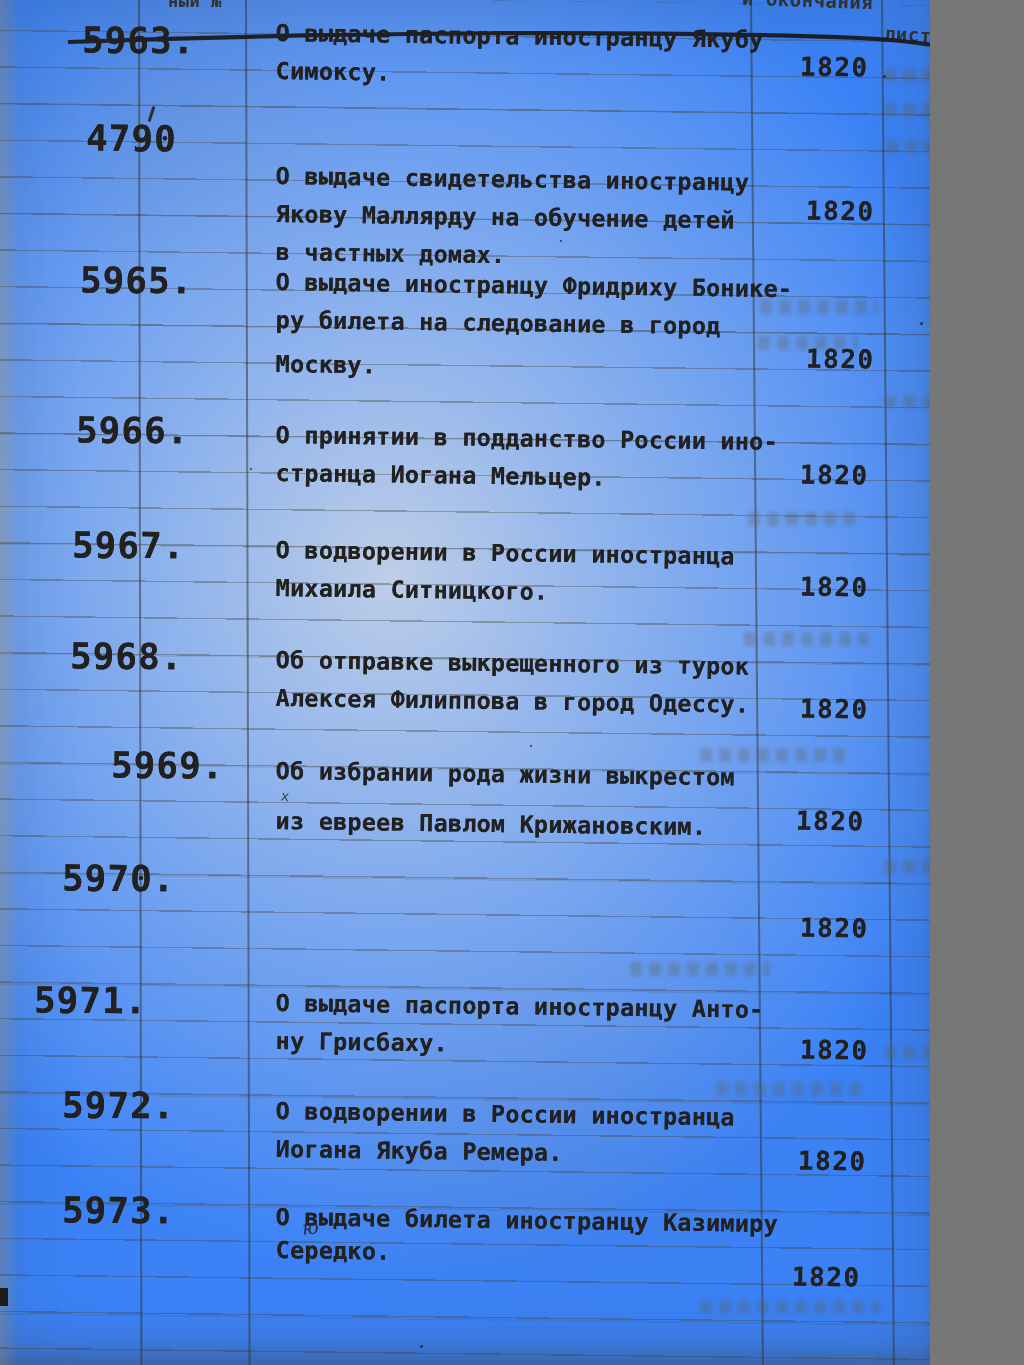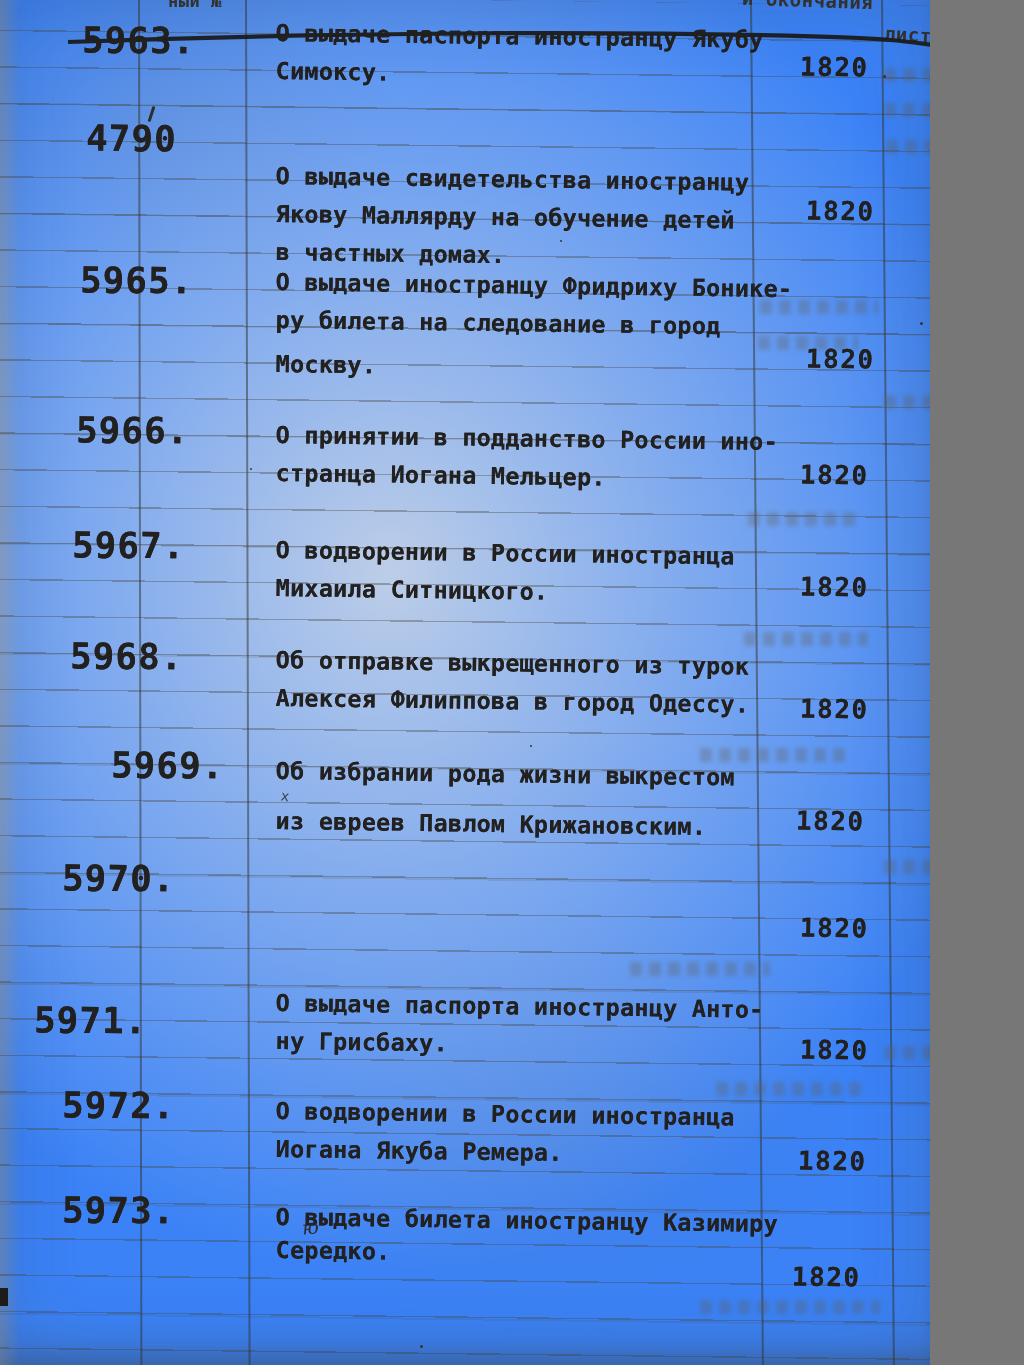--- a/index.html
+++ b/index.html
@@ -141,21 +141,21 @@
   <div class="desc" style="top:752px;">
     <div class="tl">Об избрании рода жизни выкрестом</div>
     <div class="tl" style="margin-top:12px;">из евреев Павлом Крижановским.</div>
   </div>
   <span class="caret" style="left:281px;top:788px;">х</span>
   <span class="year" style="left:796px;top:806px;">1820</span>
 
   <span class="num" style="left:62px;top:858px;">5970.</span>
   <span class="year" style="left:800px;top:913px;">1820</span>
 
-  <span class="num" style="left:34px;top:980px;margin-top:20px;">5971.</span>
+  <span class="num" style="left:34px;top:980px;">5971.</span>
   <div class="desc" style="top:984px;">
     <div class="tl">О выдаче паспорта иностранцу Анто-</div>
     <div class="tl">ну Грисбаху.</div>
   </div>
   <span class="year" style="left:800px;top:1035px;">1820</span>
 
   <span class="num" style="left:62px;top:1085px;">5972.</span>
   <div class="desc" style="top:1092px;">
     <div class="tl">О водворении в России иностранца</div>
     <div class="tl">Иогана Якуба Ремера.</div>

